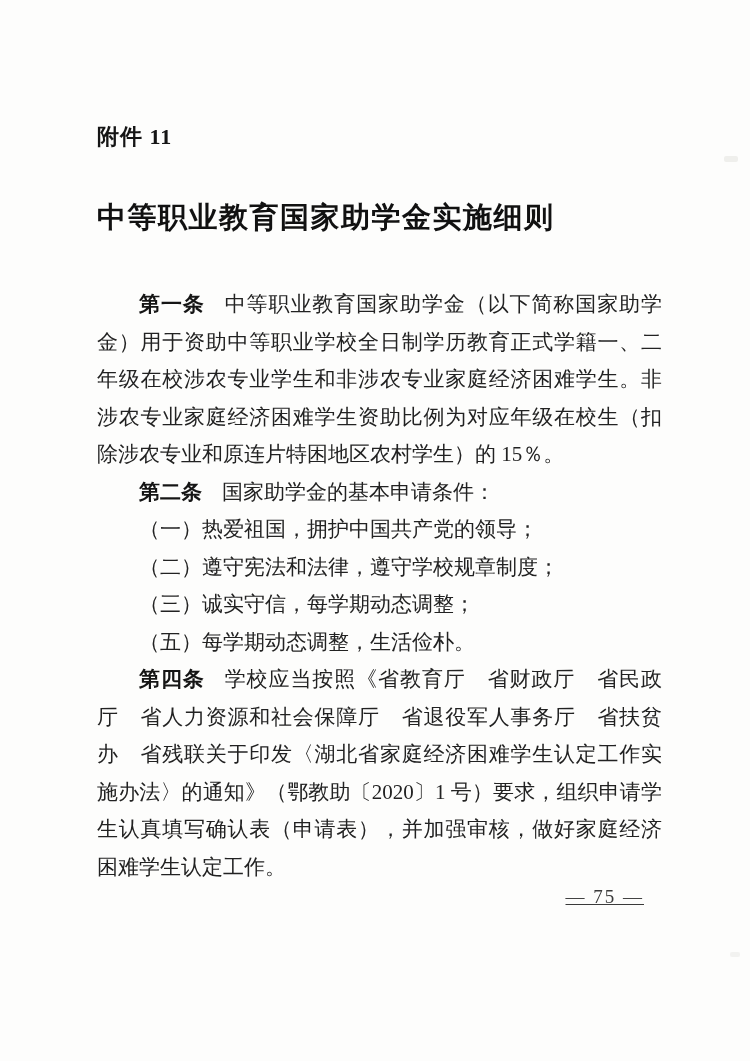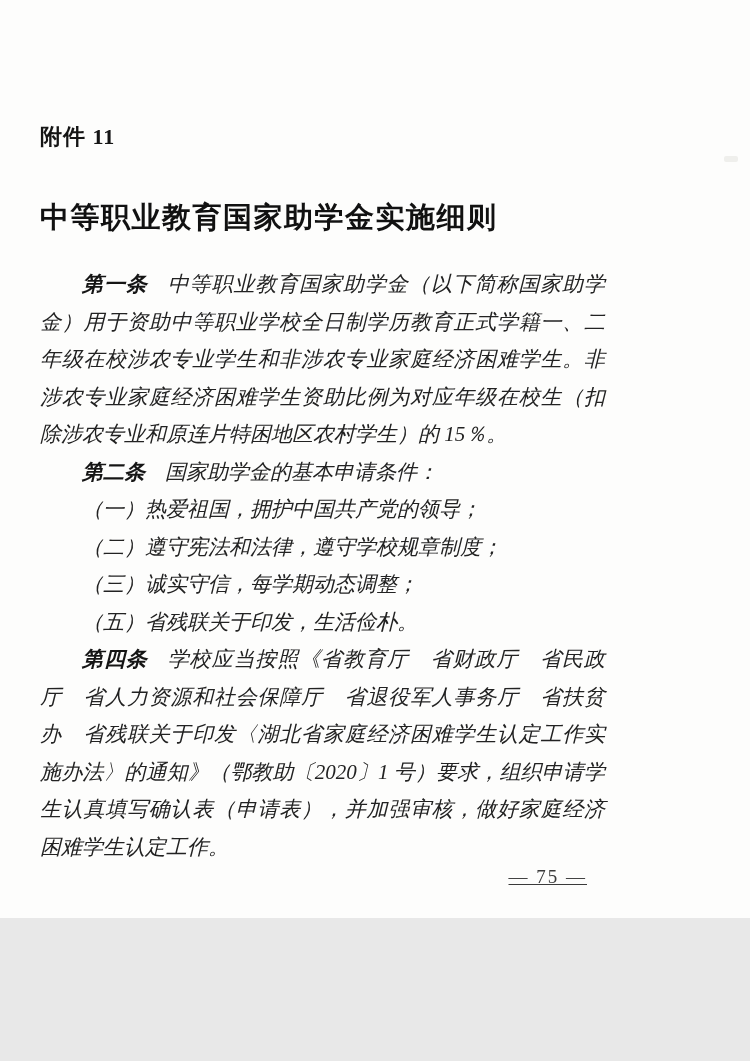--- a/index.html
+++ b/index.html
@@ -3,25 +3,25 @@
 <meta charset="utf-8">
 <style>
   html, body {
     margin: 0;
     padding: 0;
     background: #e8e8e8;
   }
   .page {
     position: relative;
     width: 750px;
-    height: 918px;
+    height: 1061px;
     margin: 0 auto;
     background: #fdfdfc;
     box-sizing: border-box;
-    padding: 122px 90px 0 40px;
+    padding: 122px 90px 0 97px;
     font-family: "Liberation Serif", "DejaVu Serif", serif;
     color: #1e1e1e;
     overflow: hidden;
   }
   .attachment {
     font-size: 22px;
     font-weight: 700;
     line-height: 30px;
     letter-spacing: 1px;
     color: #151515;
@@ -29,28 +29,27 @@
   .doc-title {
     margin: 45px 0 0 0;
     font-size: 29px;
     font-weight: 700;
     line-height: 40px;
     text-align: left;
     letter-spacing: 1.5px;
     color: #111;
   }
   .doc-body {
-    margin-top: 29px;
+    margin-top: 49px;
     width: 565px;
     font-size: 21px;
     line-height: 37.5px;
     text-align: justify;
     text-justify: inter-ideograph;
     color: #222;
-    font-style: italic;
   }
   .doc-body p {
     margin: 0;
     padding: 0;
     text-indent: 2em;
     word-break: break-all;
   }
   .doc-body .lead {
     font-weight: 700;
     color: #151515;
@@ -83,21 +82,21 @@
   <div class="attachment">附件 11</div>
 
   <h1 class="doc-title">中等职业教育国家助学金实施细则</h1>
 
   <div class="doc-body">
       <p><span class="lead">第一条</span><span>中等职业教育国家助学金（以下简称国家助学金）用于资助中等职业学校全日制学历教育正式学籍一、二年级在校涉农专业学生和非涉农专业家庭经济困难学生。非涉农专业家庭经济困难学生资助比例为对应年级在校生（扣除涉农专业和原连片特困地区农村学生）的 15％。</span></p>
       <p><span class="lead">第二条</span><span>国家助学金的基本申请条件：</span></p>
       <p><span>（一）热爱祖国，拥护中国共产党的领导；</span></p>
       <p><span>（二）遵守宪法和法律，遵守学校规章制度；</span></p>
       <p><span>（三）诚实守信，每学期动态调整；</span></p>
-      <p><span>（五）省残联关于印发，生活俭朴。</span></p>
+      <p><span>（五）每学期动态调整，生活俭朴。</span></p>
       <p><span class="lead">第四条</span><span>学校应当按照《省教育厅　省财政厅　省民政厅　省人力资源和社会保障厅　省退役军人事务厅　省扶贫办　省残联关于印发〈湖北省家庭经济困难学生认定工作实施办法〉的通知》（鄂教助〔2020〕1 号）要求，组织申请学生认真填写确认表（申请表），并加强审核，做好家庭经济困难学生认定工作。</span></p>
     </div>
 
   <div class="page-footer">— 75 —</div>
 
   <div class="scan-artifact artifact-1"></div>
   <div class="scan-artifact artifact-2"></div>
 </div>
 
 </body></html>

